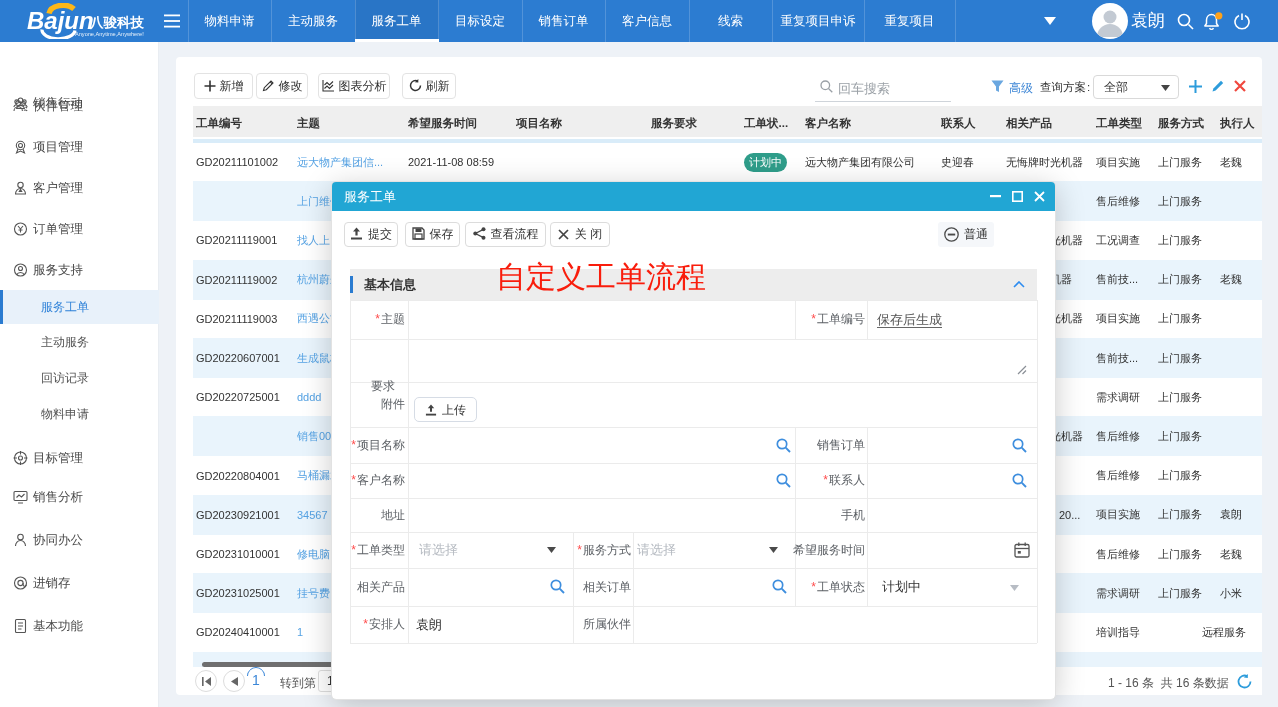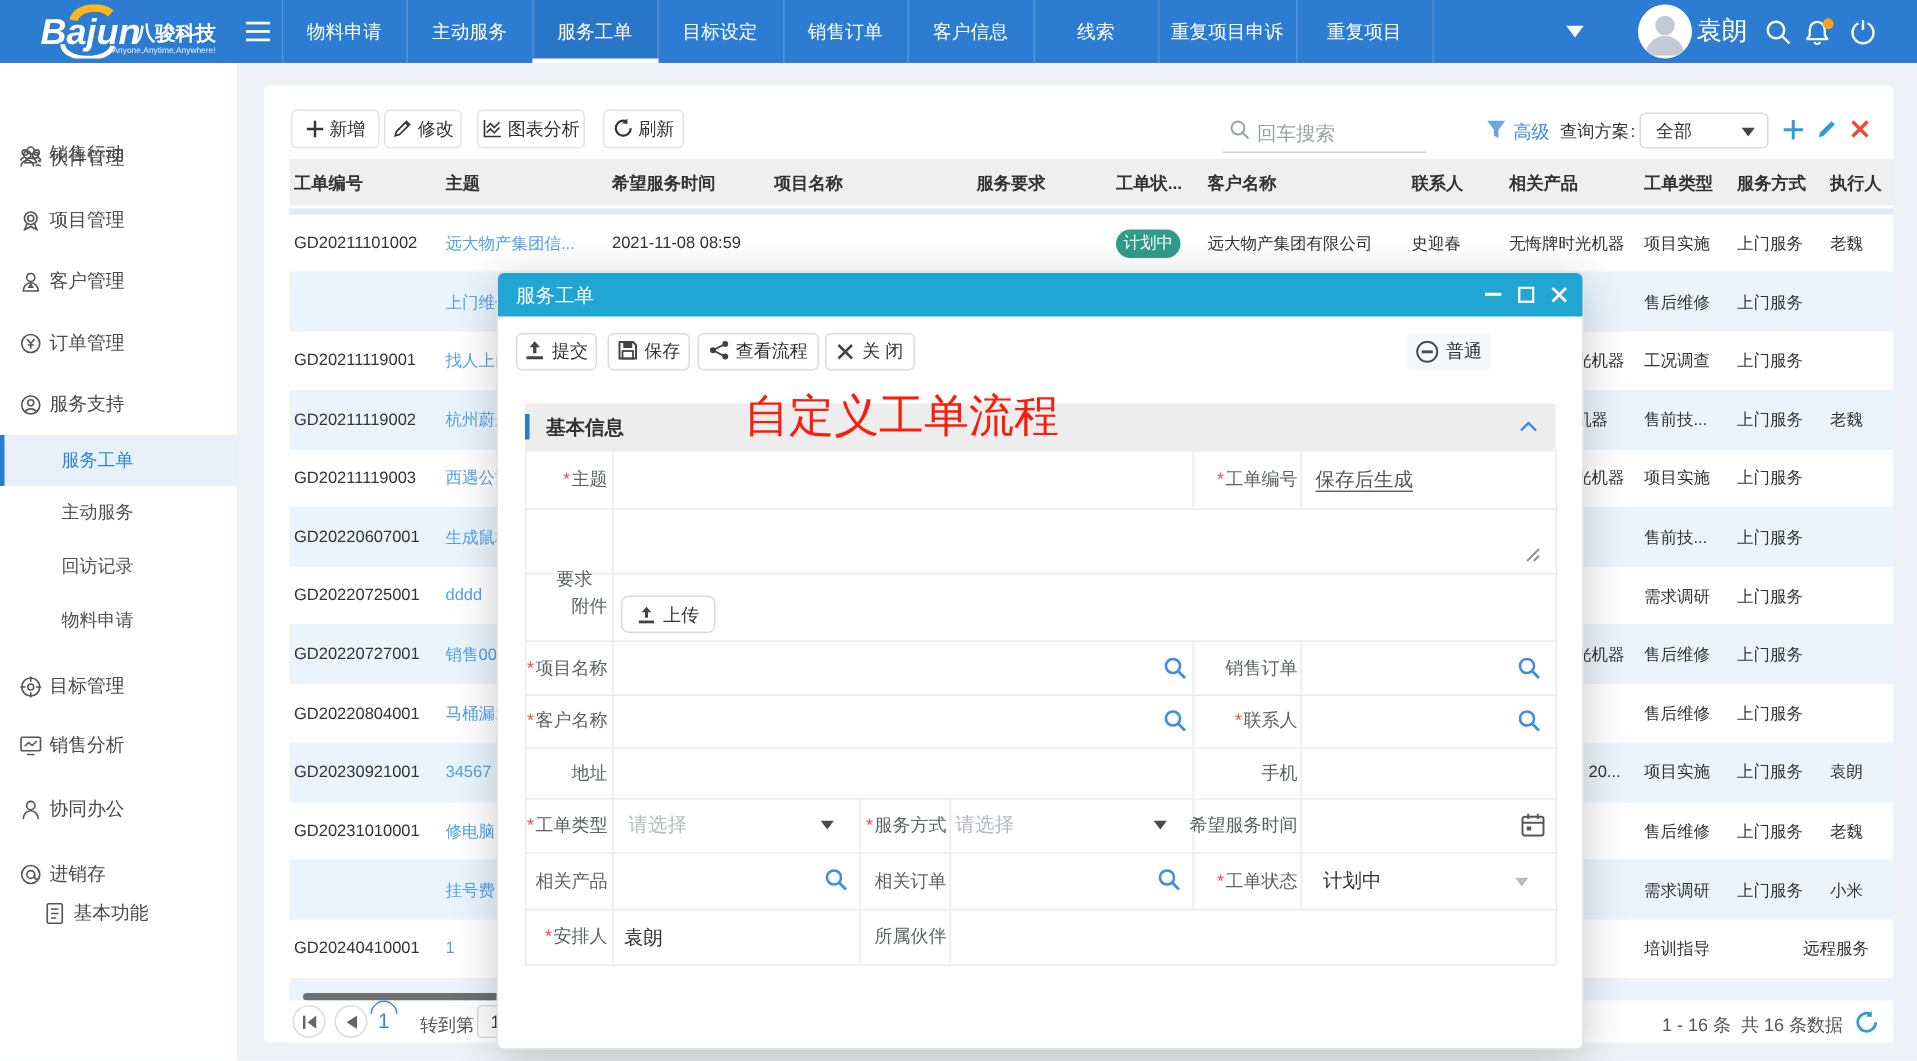--- a/index.html
+++ b/index.html
@@ -213,21 +213,21 @@
       <span class="txt">协同办公</span>
     </div>
   <div class="sitem" style="top:526px;">
       <svg width="15" height="15" viewBox="0 0 15 15" fill="none" stroke="#555" stroke-width="1.1">
         <circle cx="7.5" cy="7.5" r="6"></circle>
         <circle cx="7.5" cy="7.5" r="2.6"></circle>
         <path d="M10.1 7.5 L10.1 9.2 A 1.6 1.6 0 0 0 13.3 9"></path>
       </svg>
       <span class="txt">进销存</span>
     </div>
-  <div class="sitem" style="top:552px;margin-left:16px;">
+  <div class="sitem" style="top:569px;">
       <svg width="15" height="15" viewBox="0 0 15 15" fill="none" stroke="#555" stroke-width="1.1">
         <rect x="2.5" y="1" width="10" height="13" rx="1"></rect>
         <path d="M5 4.5 L10 4.5 M5 7.5 L10 7.5 M5 10.5 L8.5 10.5"></path>
       </svg>
       <span class="txt">基本功能</span>
     </div>
 </div>
 
 <div id="card"></div>
 <div id="tablelayer">
@@ -340,21 +340,20 @@
     <div class="td" style="left:903px; width:56px;">售前技...</div>
     <div class="td" style="left:965px; width:56px;">上门服务</div>
   </div>
   <div class="row" style="top:377.2px;">
     <div class="td" style="left:3px; width:95px;">GD20220725001</div>
     <div class="td lnk" style="left:104px; width:104px;">dddd</div>
     <div class="td" style="left:903px; width:56px;">需求调研</div>
     <div class="td" style="left:965px; width:56px;">上门服务</div>
   </div>
   <div class="row alt" style="top:416.4px;">
-    <div class="td" style="left:3px; width:95px;">GD20220727001</div>
     <div class="td lnk" style="left:104px; width:104px;">销售0011</div>
     <div class="td" style="left:813px; width:84px;">无悔牌时光机器</div>
     <div class="td" style="left:903px; width:56px;">售后维修</div>
     <div class="td" style="left:965px; width:56px;">上门服务</div>
   </div>
   <div class="row" style="top:455.6px;">
     <div class="td" style="left:3px; width:95px;">GD20220804001</div>
     <div class="td lnk" style="left:104px; width:104px;">马桶漏水</div>
     <div class="td" style="left:903px; width:56px;">售后维修</div>
     <div class="td" style="left:965px; width:56px;">上门服务</div>
@@ -368,20 +367,21 @@
     <div class="td" style="left:1027px; width:40px;">袁朗</div>
   </div>
   <div class="row" style="top:534px;">
     <div class="td" style="left:3px; width:95px;">GD20231010001</div>
     <div class="td lnk" style="left:104px; width:104px;">修电脑</div>
     <div class="td" style="left:903px; width:56px;">售后维修</div>
     <div class="td" style="left:965px; width:56px;">上门服务</div>
     <div class="td" style="left:1027px; width:40px;">老魏</div>
   </div>
   <div class="row alt" style="top:573.2px;">
+    <div class="td" style="left:3px; width:95px;">GD20231025001</div>
     <div class="td lnk" style="left:104px; width:104px;">挂号费</div>
     <div class="td" style="left:903px; width:56px;">需求调研</div>
     <div class="td" style="left:965px; width:56px;">上门服务</div>
     <div class="td" style="left:1027px; width:40px;">小米</div>
   </div>
   <div class="row" style="top:612.4px;">
     <div class="td" style="left:3px; width:95px;">GD20240410001</div>
     <div class="td lnk" style="left:104px; width:104px;">1</div>
     <div class="td" style="left:903px; width:56px;">培训指导</div>
     <div class="td" style="left:965px; width:56px;margin-left:44px;">远程服务</div>

